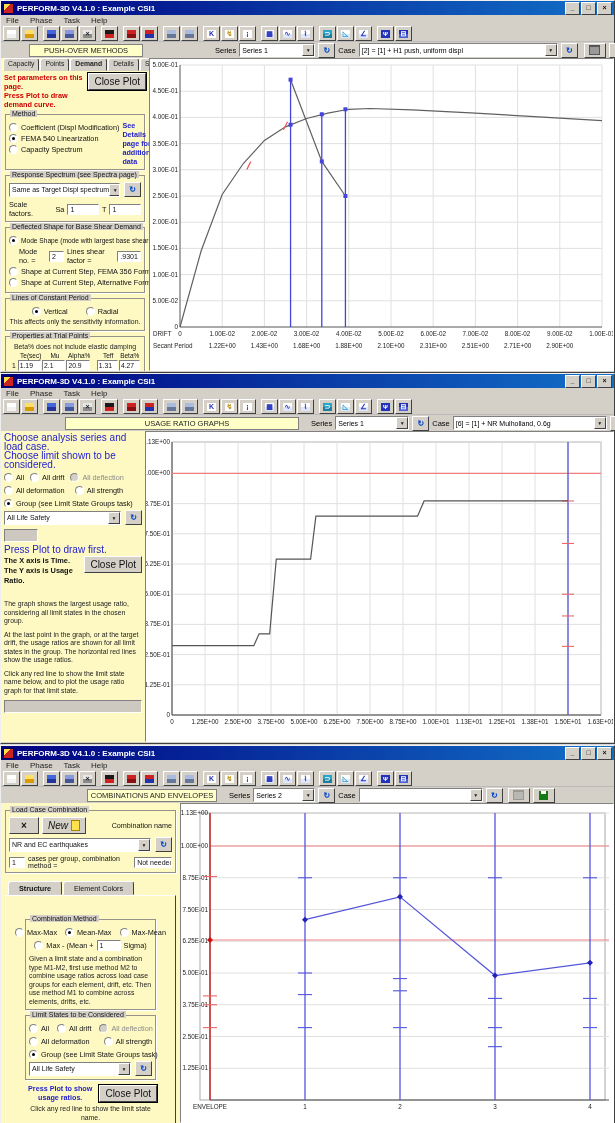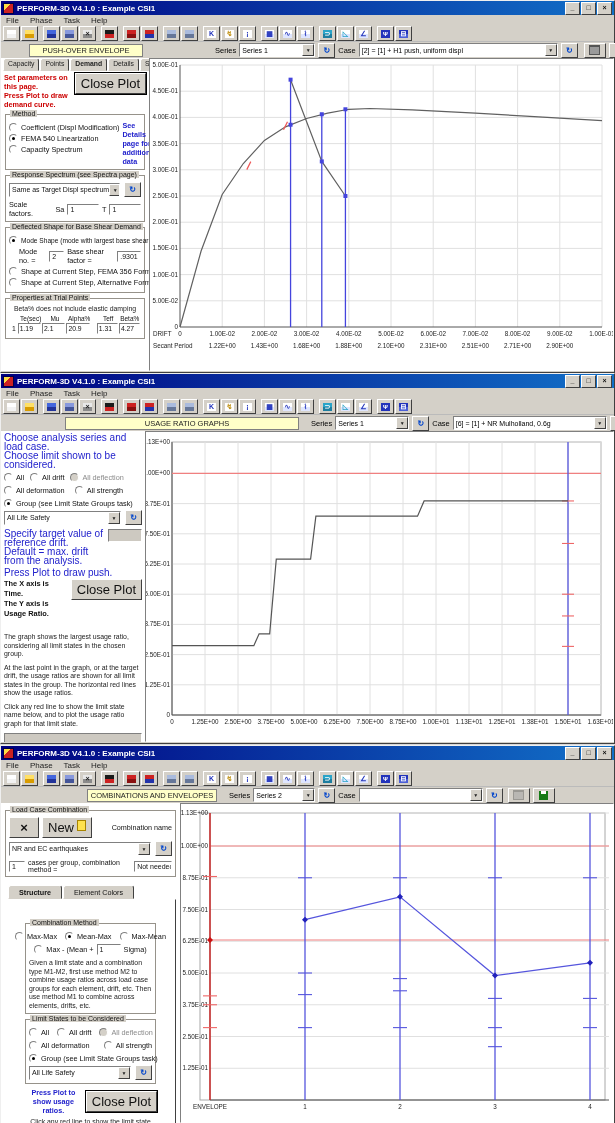--- a/index.html
+++ b/index.html
@@ -23,34 +23,34 @@
   .hlbl{font-size:7.5px;margin:0 3px;flex:none;}
   .combo{display:flex;align-items:center;height:12px;background:#fff;border:1px solid;border-color:#808080 #fff #fff #808080;font-size:7px;padding-left:2px;flex:none;overflow:hidden;white-space:nowrap;}
   .combo .arrow{margin-left:auto;width:10px;height:10px;flex:none;background:#d4d0c8;border:1px solid;border-color:#fff #404040 #404040 #fff;font-size:5px;line-height:10px;text-align:center;color:#222;}
   .sbtn{width:15px;height:13px;flex:none;margin-left:3px;background:#d4d0c8;border:1px solid;border-color:#fff #404040 #404040 #fff;display:flex;align-items:center;justify-content:center;}
   .refresh{color:#0044cc;font-size:8px;font-weight:bold;}
   .printer{width:9px;height:7px;background:#9a9a9a;border:1px solid #555;border-top-width:2px;}
   .sbtn.disabled .printer{opacity:.45;}
   .disk{width:9px;height:9px;background:#157a15;position:relative;}
   .disk::after{content:"";position:absolute;left:2px;top:0;width:5px;height:3px;background:#fff;}
   .body{display:flex;align-items:stretch;}
-  .leftcol{flex:none;background:#ffffff;overflow:hidden;}
+  .leftcol{flex:none;background:#fef9c3;overflow:hidden;}
   .chartbox{flex:1;background:#fff;border:1px solid;border-color:#808080 #fff #fff #808080;overflow:hidden;}
   .tabs{display:flex;height:13px;padding-left:2px;}
   .tab{border:1px solid;border-color:#fff #404040 #d4d0c8 #fff;border-radius:3px 3px 0 0;background:#d4d0c8;font-size:6.8px;padding:1px 4px 0;margin-right:1px;color:#222;white-space:nowrap;}
   .tab.active{font-weight:bold;}
   .panel{padding:2px 3px;font-size:7.3px;color:#111;}
   .grp{border:1px solid #96928a;box-shadow:1px 1px 0 #fff;position:relative;margin:5px 1px 4px;padding:6px 3px 3px;}
   .gtitle{position:absolute;top:-5px;left:4px;background:#d4d0c8;padding:0 2px;font-size:7px;}
   .redtext{color:#cc0000;font-weight:bold;font-size:7.3px;line-height:9px;}
   .bluetext{color:#2222cc;font-size:10px;line-height:9px;}
   .bluebold{color:#2222cc;font-weight:bold;font-size:7.2px;line-height:9px;}
   .boldtext{font-weight:bold;font-size:7.4px;line-height:10px;}
   .smalltext{font-size:6.9px;line-height:8.5px;color:#222;}
-  .btn{background:#d4d0c8;border:1px solid;border-color:#fff #404040 #404040 #fff;font-size:13px;padding:2px 5px;text-align:center;color:#111;white-space:nowrap;}
+  .btn{background:#d4d0c8;border:1px solid;border-color:#fff #404040 #404040 #fff;font-size:10px;padding:2px 5px;text-align:center;color:#111;white-space:nowrap;}
   .btn.default{outline:1px solid #000;}
   .radio-item{display:flex;align-items:center;margin:2px 0;}
   .rb{width:7px;height:7px;border-radius:50%;background:#fff;border:1px solid;border-color:#808080 #fff #fff #808080;display:inline-block;position:relative;flex:none;}
   .rb.on::after{content:"";position:absolute;left:2px;top:2px;width:3px;height:3px;border-radius:50%;background:#000;}
   .rb.dis{background:#d4d0c8;}
   .rl{margin-left:3px;white-space:nowrap;}
   .rl.dis{color:#8a8a8a;}
   .inp{background:#fff;border:1px solid;border-color:#808080 #fff #fff #808080;font-size:7px;height:9px;line-height:9px;padding:0 2px;overflow:hidden;white-space:nowrap;}
   .inp.gray{background:#cdc9c1;}
   .row{display:flex;align-items:center;gap:3px;}
@@ -149,21 +149,21 @@
           <span class="ticon" style="background: linear-gradient(rgb(255, 255, 255) 50%, rgb(223, 230, 255) 50%); color: rgb(34, 51, 187);">∠</span>
         </span>
         <span class="tbtn gap">
           <span class="ticon" style="background: linear-gradient(rgb(34, 51, 187) 50%, rgb(34, 51, 187) 50%); color: rgb(255, 255, 255);">ᴪ</span>
         </span>
         <span class="tbtn">
           <span class="ticon" style="background: linear-gradient(rgb(34, 51, 187) 50%, rgb(75, 95, 214) 50%); color: rgb(255, 255, 255);">⊟</span>
         </span>
       </div>
     <div class="headerrow">
-      <span class="banner b1">PUSH-OVER ENVELOPE</span>
+      <span class="banner b1">PUSH-OVER METHODS</span>
       <span class="hlbl" style="margin-left:72px;">Series</span>
       <span class="combo" style="width:72px;">
           <span>Series 1</span>
           <span class="arrow">▼</span>
         </span>
       <span class="sbtn">
           <span class="refresh">↻</span>
         </span>
       <span class="hlbl">Case</span>
       <span class="combo" style="width:195px;">
@@ -236,31 +236,45 @@
           </div>
           <div class="grp">
             <span class="gtitle">Deflected Shape for Base Shear Demand</span>
             <div class="radio-item" style="font-size:6.6px;">
                 <span class="rb on"></span>
                 <span class="rl">Mode Shape (mode with largest base shear  factor)</span>
               </div>
             <div class="row" style="margin:2px 0 2px 10px;">
               <span>Mode no. =</span>
               <span class="inp" style="width:12px;">2</span>
-              <span>Base shear factor =</span>
+              <span>Lines shear factor =</span>
               <span class="inp" style="width:24px;">.9301</span>
             </div>
             <div class="radio-item">
                 <span class="rb"></span>
                 <span class="rl">Shape at Current Step, FEMA 356 Formula</span>
               </div>
             <div class="radio-item">
                 <span class="rb"></span>
                 <span class="rl">Shape at Current Step, Alternative Formula</span>
               </div>
+          </div>
+          <div class="grp">
+            <span class="gtitle">Lines of Constant Period</span>
+            <div class="row" style="justify-content:center;gap:18px;">
+              <div class="radio-item">
+                  <span class="rb on"></span>
+                  <span class="rl">Vertical</span>
+                </div>
+              <div class="radio-item">
+                  <span class="rb"></span>
+                  <span class="rl">Radial</span>
+                </div>
+            </div>
+            <div class="smalltext" style="text-align:center;">This affects only the sensitivity information.</div>
           </div>
           <div class="grp">
             <span class="gtitle">Properties at Trial Points</span>
             <div class="smalltext" style="text-align:center;">Beta% does not include elastic damping</div>
             <div>
                 <div class="trow">
                   <span class="tidx"></span>
                   <span class="th wa">Te(sec)</span>
                   <span class="th wa">Mu</span>
                   <span class="th wa">Alpha%</span>
@@ -491,27 +505,23 @@
           <div class="row">
             <span class="combo" style="flex:1;">
                 <span>All Life Safety</span>
                 <span class="arrow">▼</span>
               </span>
             <span class="sbtn" style="margin-left:1px;">
                 <span class="refresh">↻</span>
               </span>
           </div>
           <div class="row" style="margin-top:4px;align-items:flex-start;">
-            <div style="flex:1;">
-              <div class="bluetext">Specify target value of reference drift.</div>
-              <div class="bluetext">Default = max. drift from the analysis.</div>
-            </div>
             <span class="inp gray" style="width:28px;height:11px;"></span>
           </div>
-          <div class="bluetext" style="margin-top:3px;">Press Plot to draw push.</div>
+          <div class="bluetext" style="margin-top:3px;">Press Plot to draw first.</div>
           <div class="row" style="align-items:flex-start;margin-top:2px;">
             <div style="flex:1;">
               <div class="boldtext">The X axis is Time.</div>
               <div class="boldtext">The Y axis is Usage Ratio.</div>
             </div>
             <div class="btn">Close Plot</div>
           </div>
           <div class="smalltext" style="margin-top:14px;">The graph shows the largest usage ratio, considering all limit states in the chosen group.</div>
           <div class="smalltext" style="margin-top:5px;">At the last point in the graph, or at the target drift, the usage ratios are shown for all limit states in the group. The horizontal red lines show the usage ratios.</div>
           <div class="smalltext" style="margin-top:5px;">Click any red line to show the limit state name below, and to plot the usage ratio graph for that limit state.</div>
@@ -688,21 +698,21 @@
           <span class="disk"></span>
         </span>
     </div>
     <div class="body" style="height:320px;">
       <div class="leftcol" style="width:179px;">
         <div class="panel">
           <div class="grp">
             <span class="gtitle">Load Case Combination</span>
             <div class="row">
               <span class="btn" style="width:18px;font-weight:bold;">×</span>
-              <span class="btn" style="display:flex;align-items:flex-start;">
+              <span class="btn" style="display:flex;align-items:flex-start;font-style:italic;">
                   <span>New</span>
                   <span class="newpage"></span>
                 </span>
               <span style="margin-left:auto;font-size:7.2px;">Combination name</span>
             </div>
             <div class="row" style="margin-top:3px;">
               <span class="combo" style="flex:1;">
                   <span>NR and EC earthquakes</span>
                   <span class="arrow">▼</span>
                 </span>

